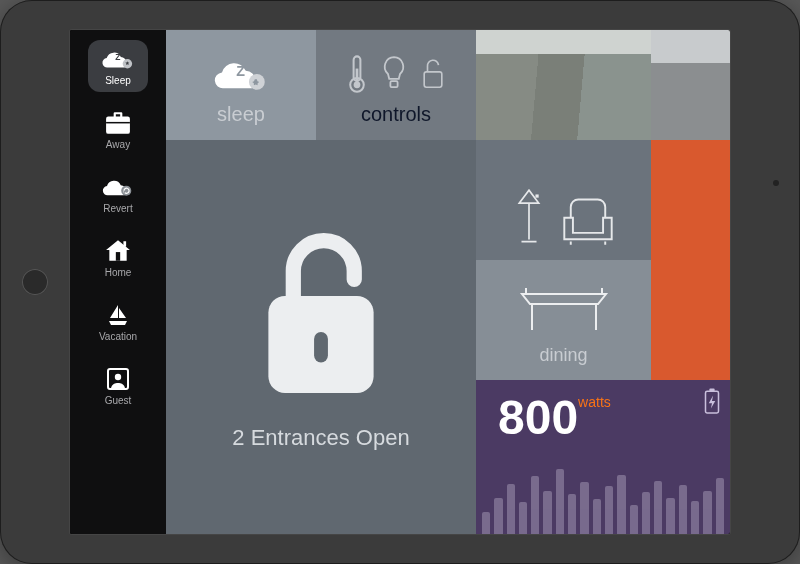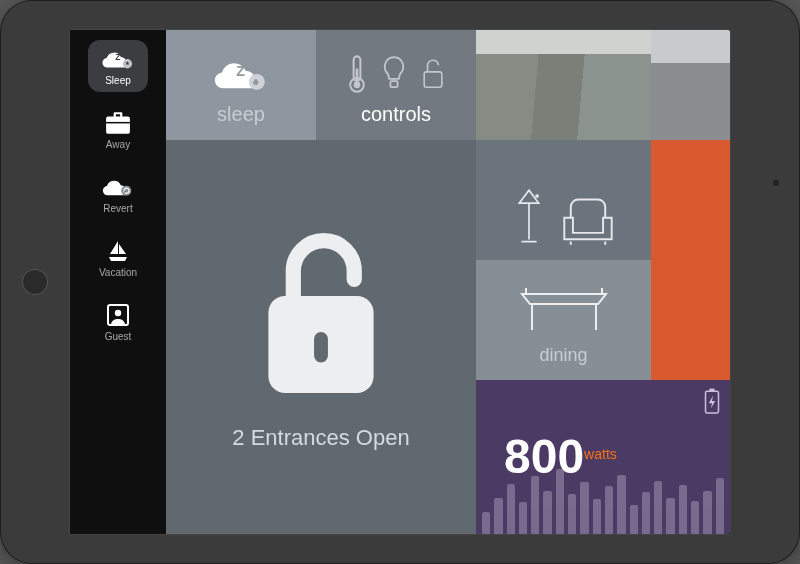--- a/index.html
+++ b/index.html
@@ -42,25 +42,25 @@
     .t-sleep    { background:#8e97a0; }
     .t-controls { background:#727981; }
     .t-cam1     { background:#6c7c6f; grid-column:3; }
     .t-cam2     { background:#6a6c6e; grid-column:4; }
     .cam { background-size:cover; background-position:center; }
     .t-lock     { background:#606870; grid-column:1 / span 2; grid-row:2 / span 3; align-items:center; justify-content:center; gap:17px; }
     .t-lock .msg { font-size:22px; color:#d6dade; }
     .t-living   { background:#6b737c; grid-column:3; }
     .t-dining   { background:#868e96; grid-column:3; }
     .t-orange   { background:#d9592e; grid-column:4; grid-row:2 / span 2; }
-    .t-watts    { background:#4b3a63; grid-column:3 / span 2; grid-row:4; flex-direction:row; align-items:center; justify-content:flex-start; position:relative; padding-left:28px; }
+    .t-watts    { background:#4b3a63; grid-column:3 / span 2; grid-row:4; flex-direction:row; align-items:flex-start; justify-content:flex-start; position:relative; padding-left:22px; }
     .t-watts .num { font-size:48px; font-weight:700; color:#fff; line-height:1; }
     .t-watts .wlabel { font-size:14px; color:#f97316; margin-left:0; margin-bottom:6px; font-weight:300; }
     .t-sleep .tlabel, .t-controls .tlabel { font-size:20px; }
-    .t-controls .tlabel { color:#ffffff; }
+    .t-controls .tlabel { color:#0f172a; }
 
     
     .cam.c1 {
       background:
         linear-gradient(to bottom, #cfd3d0 0 22%, transparent 22%),
         linear-gradient(95deg, #868b84 0 35%, #7a7f78 35% 60%, #8a938e 60%),
         #7a8b7f;
     }
     .cam.c2 { background:linear-gradient(180deg,#c8cbcd 0 30%, #8b8e90 30% 100%); }
 
@@ -105,20 +105,30 @@
           <svg width="32" height="22" viewBox="0 0 34 24">
               <path fill="#fff" d="M26 16a6 6 0 0 0-6-6 8 8 0 0 0-15 1 5 5 0 0 0 1 10h18a5 5 0 0 0 2-5z"></path>
               <circle cx="26" cy="16" r="5.5" fill="#8b9096"></circle>
               <path d="M23.5 16a2.8 2.8 0 1 1 1 2.2" fill="none" stroke="#fff" stroke-width="1.3"></path>
               <path fill="#fff" d="M24 18l-1.4-.2.2-1.4z"></path>
             </svg>
         </span>
         <span class="lbl">Revert</span>
       </div>
 
+      <div class="nav-item">
+        <span class="ico">
+          <svg width="26" height="24" viewBox="0 0 24 22">
+              <path fill="#fff" d="M12 1l11 9h-3v10H4V10H1z"></path>
+              <rect x="10" y="12" width="4" height="8" fill="#0f0f10"></rect>
+              <rect x="17" y="2" width="2.5" height="5" fill="#fff"></rect>
+            </svg>
+        </span>
+        <span class="lbl">Home</span>
+      </div>
 
       <div class="nav-item">
         <span class="ico">
           <svg width="24" height="24" viewBox="0 0 24 24">
               <path fill="#fff" d="M12 2v13H4zM13 5v10h7zM3 18h18l-2 4H5z"></path>
             </svg>
         </span>
         <span class="lbl">Vacation</span>
       </div>
 

